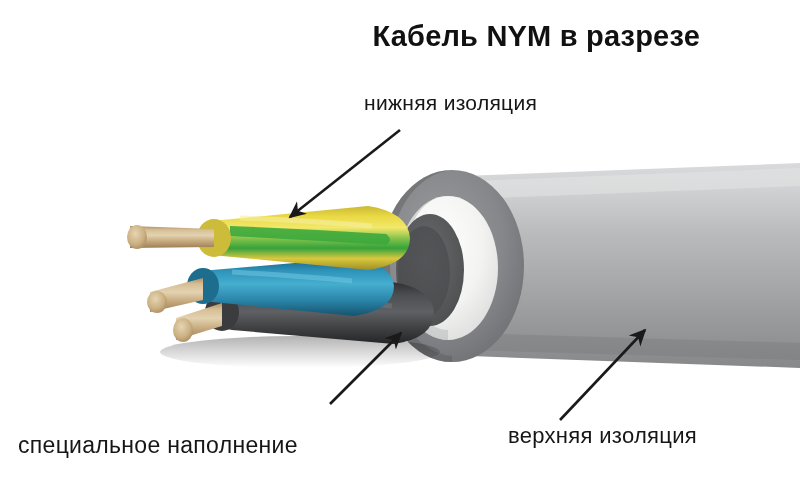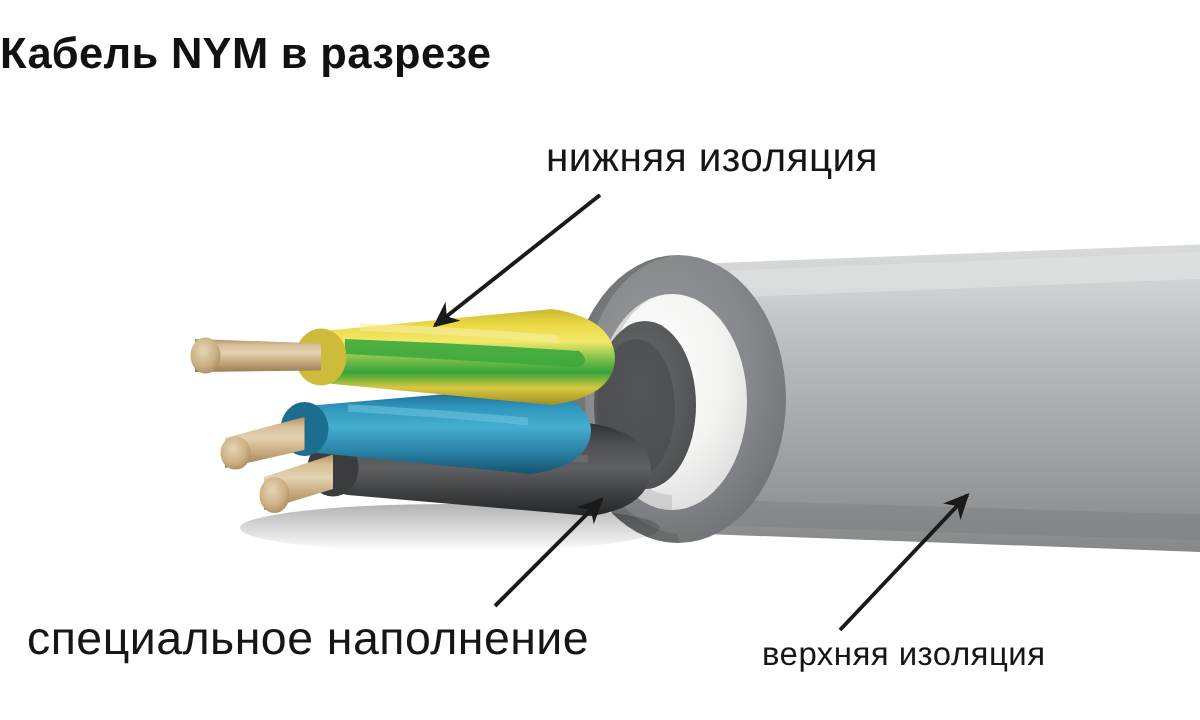--- a/index.html
+++ b/index.html
@@ -24,36 +24,36 @@
     position: absolute;
     white-space: nowrap;
     color: #161616;
     line-height: 1;
     user-select: none;
   }
   #title {
     left: 0;
     top: 22px;
     width: 700px;
-    text-align: left;
+    text-align: right;
     font-size: 29px;
     font-weight: bold;
     letter-spacing: 0.2px;
     color: #111111;
   }
   #lbl-lower {
     left: 364px;
     top: 92px;
-    font-size: 27px;
+    font-size: 21px;
     letter-spacing: 0.3px;
   }
   #lbl-filler {
     left: 18px;
-    top: 410px;
-    font-size: 31px;
+    top: 434px;
+    font-size: 23px;
     letter-spacing: 0.3px;
   }
   #lbl-upper {
     left: 508px;
     top: 425px;
     font-size: 22px;
     letter-spacing: 0.3px;
   }
 </style>
 </head>

